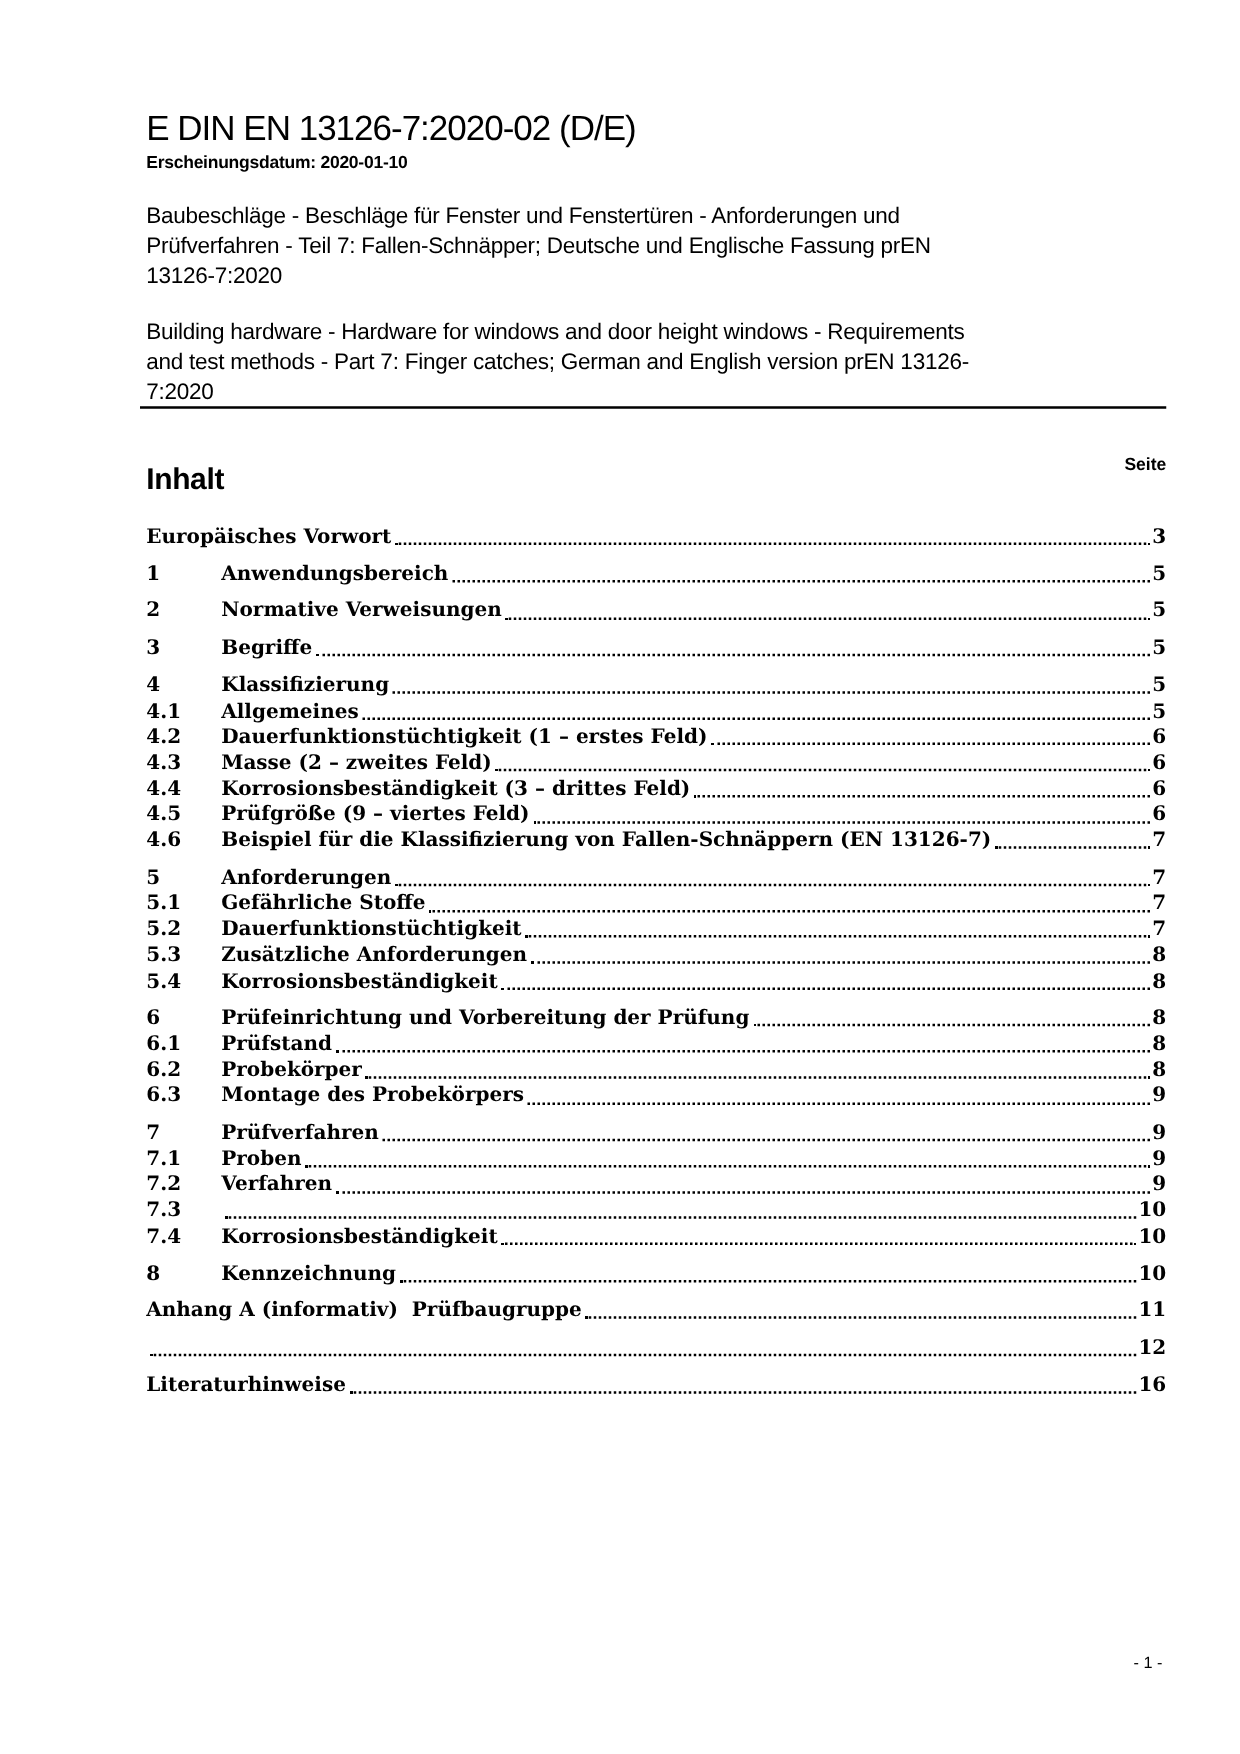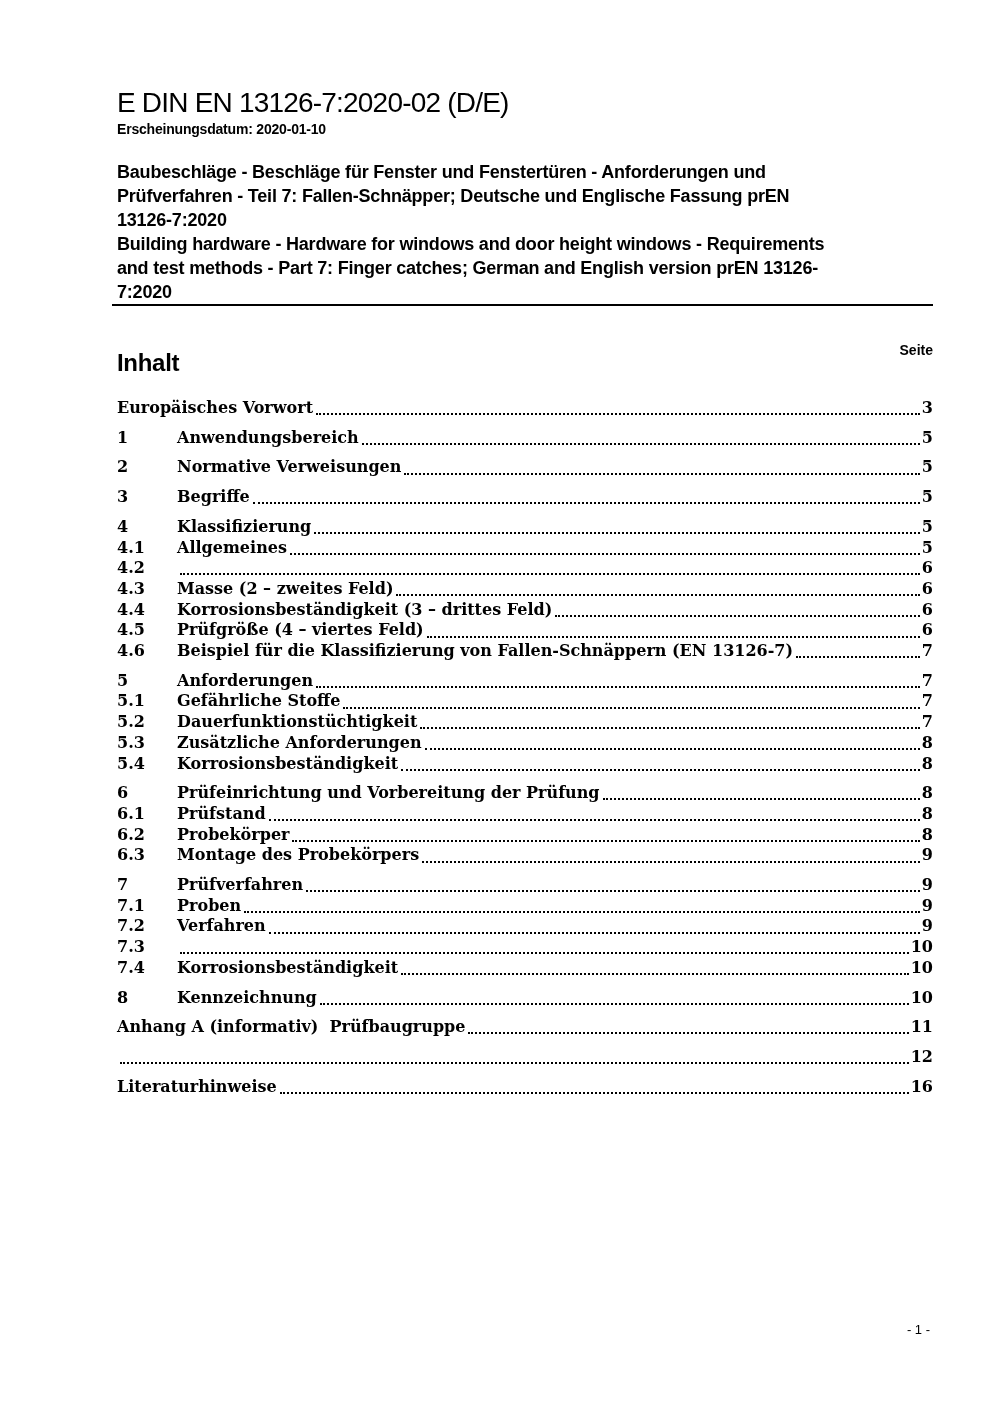--- a/index.html
+++ b/index.html
@@ -26,27 +26,27 @@
   .pub-date {
     margin: 3px 0 0 0;
     font-size: 14px;
     font-weight: bold;
     line-height: 17px;
     letter-spacing: -0.2px;
   }
   .lang-title {
     margin: 0;
     font-size: 18px;
-    font-weight: bold;
+    font-weight: normal;
     line-height: 24px;
     letter-spacing: -0.2px;
     white-space: pre-line;
   }
   .title-de { margin-top: 22px; }
-  .title-en { }
+  .title-en { margin-top: 21px; }
   .header-rule {
     border: none;
     border-top: 2px solid #000;
     margin: 0 0 0 -5px;
     width: calc(100% + 5px);
   }
   .toc-head {
     display: flex;
     justify-content: space-between;
     align-items: flex-end;
@@ -161,38 +161,39 @@
     <span class="toc-page">5</span>
   </div>
         <div class="toc-row">
     <span class="toc-num">4.1</span>
     <span class="toc-label">Allgemeines</span>
     <span class="toc-leader"></span>
     <span class="toc-page">5</span>
   </div>
         <div class="toc-row">
     <span class="toc-num">4.2</span>
+    <span class="toc-label">Dauerfunktionstüchtigkeit (1 – erstes Feld)</span>
     <span class="toc-leader"></span>
     <span class="toc-page">6</span>
   </div>
         <div class="toc-row">
     <span class="toc-num">4.3</span>
     <span class="toc-label">Masse (2 – zweites Feld)</span>
     <span class="toc-leader"></span>
     <span class="toc-page">6</span>
   </div>
         <div class="toc-row">
     <span class="toc-num">4.4</span>
     <span class="toc-label">Korrosionsbeständigkeit (3 – drittes Feld)</span>
     <span class="toc-leader"></span>
     <span class="toc-page">6</span>
   </div>
         <div class="toc-row">
     <span class="toc-num">4.5</span>
-    <span class="toc-label">Prüfgröße (4 – viertes Feld)</span>
+    <span class="toc-label">Prüfgröße (9 – viertes Feld)</span>
     <span class="toc-leader"></span>
     <span class="toc-page">6</span>
   </div>
         <div class="toc-row">
     <span class="toc-num">4.6</span>
     <span class="toc-label">Beispiel für die Klassifizierung von Fallen-Schnäppern (EN 13126-7)</span>
     <span class="toc-leader"></span>
     <span class="toc-page">7</span>
   </div>
         <div class="toc-row major">

